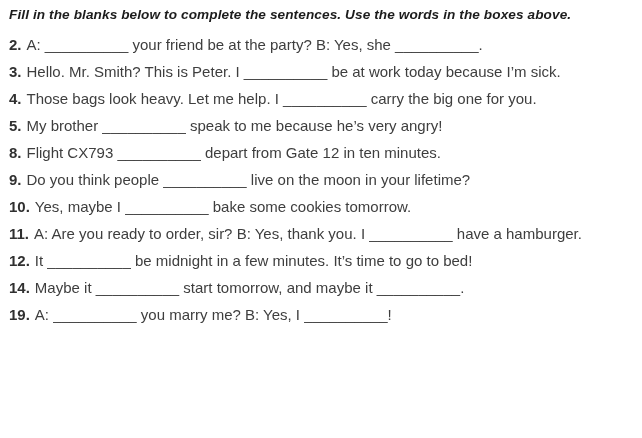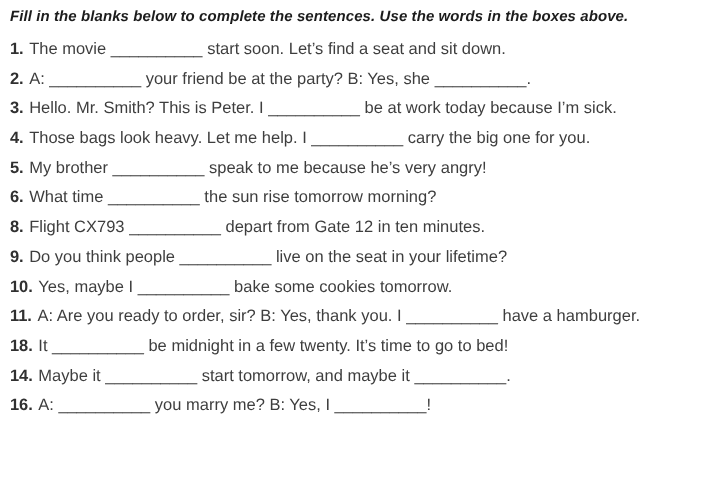--- a/index.html
+++ b/index.html
@@ -47,52 +47,46 @@
   }
 </style>
 </head>
 <body>
 
 <div class="page">
 
   <div class="header">Fill in the blanks below to complete the sentences. Use the words in the boxes above.</div>
 
   <div class="line">
-    <span class="num">1.</span><span class="txt">The movie __________ start soon. Let’s find a seat and sit down.</span>
-  </div>
-  <div class="line">
     <span class="num">2.</span><span class="txt">A: __________ your friend be at the party? B: Yes, she __________.</span>
   </div>
   <div class="line">
     <span class="num">3.</span><span class="txt">Hello. Mr. Smith? This is Peter. I __________ be at work today because I’m sick.</span>
   </div>
   <div class="line">
     <span class="num">4.</span><span class="txt">Those bags look heavy. Let me help. I __________ carry the big one for you.</span>
   </div>
   <div class="line">
     <span class="num">5.</span><span class="txt">My brother __________ speak to me because he’s very angry!</span>
   </div>
   <div class="line">
-    <span class="num">6.</span><span class="txt">What time __________ the sun rise tomorrow morning?</span>
-  </div>
-  <div class="line">
     <span class="num">8.</span><span class="txt">Flight CX793 __________ depart from Gate 12 in ten minutes.</span>
   </div>
   <div class="line">
-    <span class="num">9.</span><span class="txt">Do you think people __________ live on the seat in your lifetime?</span>
+    <span class="num">9.</span><span class="txt">Do you think people __________ live on the moon in your lifetime?</span>
   </div>
   <div class="line">
     <span class="num">10.</span><span class="txt">Yes, maybe I __________ bake some cookies tomorrow.</span>
   </div>
   <div class="line">
     <span class="num">11.</span><span class="txt">A: Are you ready to order, sir? B: Yes, thank you. I __________ have a hamburger.</span>
   </div>
   <div class="line">
-    <span class="num">18.</span><span class="txt">It __________ be midnight in a few twenty. It’s time to go to bed!</span>
+    <span class="num">12.</span><span class="txt">It __________ be midnight in a few minutes. It’s time to go to bed!</span>
   </div>
   <div class="line">
     <span class="num">14.</span><span class="txt">Maybe it __________ start tomorrow, and maybe it __________.</span>
   </div>
   <div class="line">
-    <span class="num">16.</span><span class="txt">A: __________ you marry me? B: Yes, I __________!</span>
+    <span class="num">19.</span><span class="txt">A: __________ you marry me? B: Yes, I __________!</span>
   </div>
 
 </div>
 
 </body></html>

